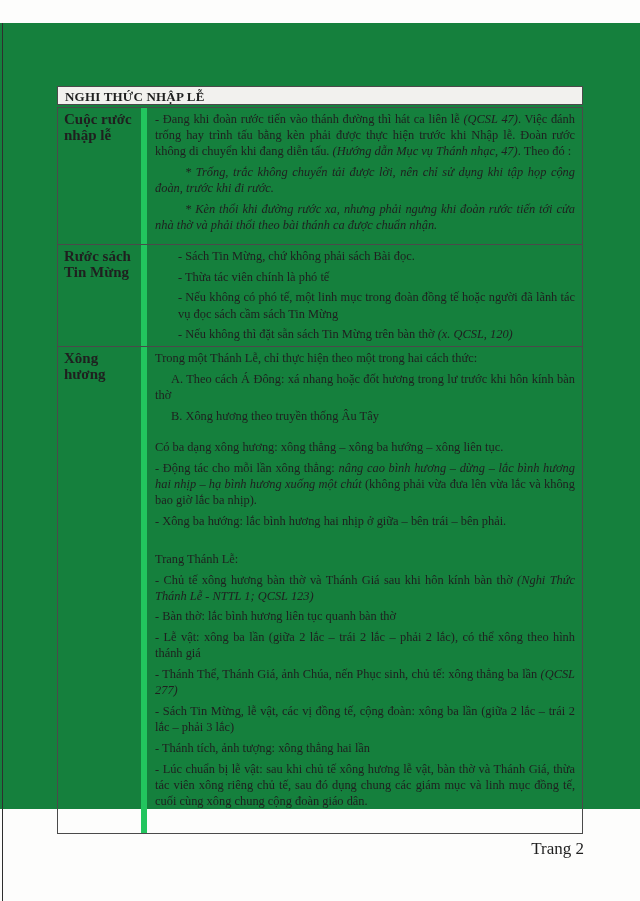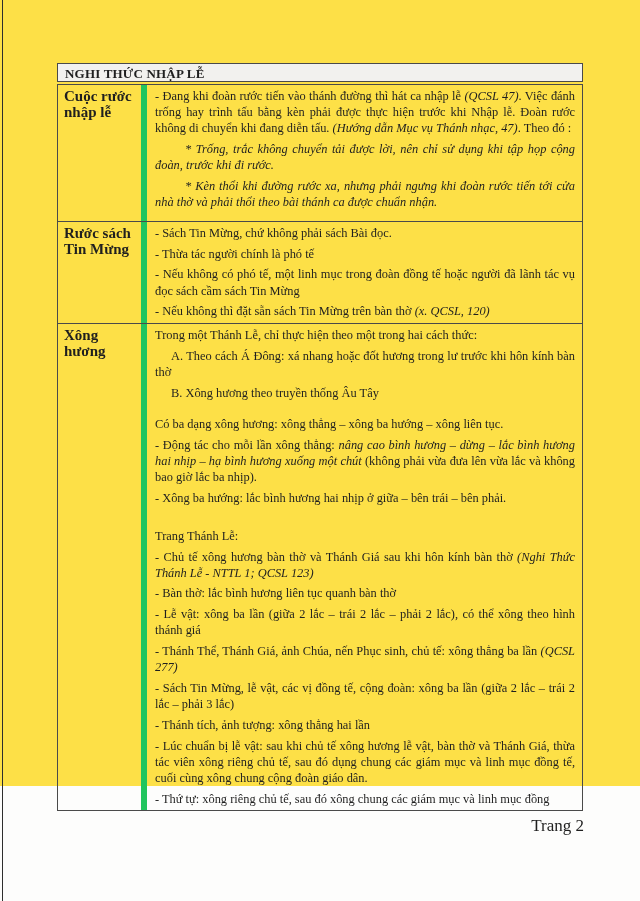--- a/index.html
+++ b/index.html
@@ -6,21 +6,22 @@
   body {
     width: 640px; height: 901px;
     background: #fdfdfc;
     font-family: "Liberation Serif", "DejaVu Serif", serif;
     color: #1f1f1f;
     overflow: hidden;
   }
   .page {
     position: relative;
     width: 640px; height: 786px;
-    background: #fde047;
+    background: #15803d;
+    margin-top: 23px;
   }
   .scan-edge-line {
     position: absolute;
     left: 2px; top: 0;
     width: 1px; height: 901px;
     background: #2e2e2e;
   }
   .doc-table {
     position: absolute;
     left: 57px; top: 63px;
@@ -38,21 +39,21 @@
     letter-spacing: 0.2px;
   }
   .t-body {
     box-sizing: border-box;
     border: 1px solid #4a4a4a;
     margin-top: 2px;
   }
   .t-row { display: flex; box-sizing: border-box; overflow: hidden; }
   .t-row + .t-row { border-top: 1px solid #4a4a4a; }
   .row-0 { height: 136px; }
-  .row-1 { height: 102px; }
+  .row-1 { height: 102px; gap: 23px; }
   .row-2 { height: 487px; }
   .t-label {
     box-sizing: border-box;
     width: 89px;
     flex: 0 0 89px;
     border-right: 6px solid #22c55e;
     padding: 3px 4px 0 6px;
     font-weight: bold;
     font-size: 15px;
     line-height: 16px;
@@ -87,30 +88,30 @@
 
 <div class="page">
   <div class="scan-edge-line"></div>
 
   <div class="doc-table">
     <div class="t-header">NGHI THỨC NHẬP LỄ</div>
     <div class="t-body">
         <div class="t-row row-0">
           <div class="t-label">Cuộc rước nhập lễ</div>
           <div class="t-content">
-            <p class="para"><span>- Đang khi đoàn rước tiến vào thánh đường thì hát ca nhập lễ </span><em>(QCSL 47)</em><span>. Việc đánh trống hay trình tấu bằng kèn phải được thực hiện trước khi Nhập lễ. Đoàn rước không di chuyển khi đang diễn tấu. </span><em>(Hướng dẫn Mục vụ Thánh nhạc, 47)</em><span>. Theo đó :</span></p>
+            <p class="para"><span>- Đang khi đoàn rước tiến vào thánh đường thì hát ca liên lễ </span><em>(QCSL 47)</em><span>. Việc đánh trống hay trình tấu bằng kèn phải được thực hiện trước khi Nhập lễ. Đoàn rước không di chuyển khi đang diễn tấu. </span><em>(Hướng dẫn Mục vụ Thánh nhạc, 47)</em><span>. Theo đó :</span></p>
             <p class="para sub-star"><span>* Trống, trắc không chuyển tải được lời, nên chỉ sử dụng khi tập họp cộng đoàn, trước khi đi rước.</span></p>
             <p class="para sub-star"><span>* Kèn thổi khi đường rước xa, nhưng phải ngưng khi đoàn rước tiến tới cửa nhà thờ và phải thổi theo bài thánh ca được chuẩn nhận.</span></p>
           </div>
         </div>
         <div class="t-row row-1">
           <div class="t-label">Rước sách Tin Mừng</div>
           <div class="t-content">
             <p class="para"><span>- Sách Tin Mừng, chứ không phải sách Bài đọc.</span></p>
-            <p class="para"><span>- Thừa tác người chính là phó tế</span></p>
+            <p class="para"><span>- Thừa tác viên chính là phó tế</span></p>
             <p class="para"><span>- Nếu không có phó tế, một linh mục trong đoàn đồng tế hoặc người đã lãnh tác vụ đọc sách cầm sách Tin Mừng</span></p>
             <p class="para"><span>- Nếu không thì đặt sẵn sách Tin Mừng trên bàn thờ </span><em>(x. QCSL, 120)</em></p>
           </div>
         </div>
         <div class="t-row row-2">
           <div class="t-label">Xông hương</div>
           <div class="t-content">
             <p class="para"><span>Trong một Thánh Lễ, chỉ thực hiện theo một trong hai cách thức:</span></p>
             <p class="para sub-letter"><span>A. Theo cách Á Đông: xá nhang hoặc đốt hương trong lư trước khi hôn kính bàn thờ</span></p>
             <p class="para sub-letter"><span>B. Xông hương theo truyền thống Âu Tây</span></p>
@@ -118,20 +119,19 @@
             <p class="para"><span>- Động tác cho mỗi lần xông thẳng: </span><em>nâng cao bình hương – dừng – lắc bình hương hai nhịp – hạ bình hương xuống một chút</em><span> (không phải vừa đưa lên vừa lắc và không bao giờ lắc ba nhịp).</span></p>
             <p class="para"><span>- Xông ba hướng: lắc bình hương hai nhịp ở giữa – bên trái – bên phải.</span></p>
             <p class="para gap-large"><span>Trang Thánh Lễ:</span></p>
             <p class="para"><span>- Chủ tế xông hương bàn thờ và Thánh Giá sau khi hôn kính bàn thờ </span><em>(Nghi Thức Thánh Lễ - NTTL 1; QCSL 123)</em></p>
             <p class="para"><span>- Bàn thờ: lắc bình hương liên tục quanh bàn thờ</span></p>
             <p class="para"><span>- Lễ vật: xông ba lần (giữa 2 lắc – trái 2 lắc – phải 2 lắc), có thể xông theo hình thánh giá</span></p>
             <p class="para"><span>- Thánh Thể, Thánh Giá, ảnh Chúa, nến Phục sinh, chủ tế: xông thẳng ba lần </span><em>(QCSL 277)</em></p>
             <p class="para"><span>- Sách Tin Mừng, lễ vật, các vị đồng tế, cộng đoàn: xông ba lần (giữa 2 lắc – trái 2 lắc – phải 3 lắc)</span></p>
             <p class="para"><span>- Thánh tích, ảnh tượng: xông thẳng hai lần</span></p>
             <p class="para"><span>- Lúc chuẩn bị lễ vật: sau khi chủ tế xông hương lễ vật, bàn thờ và Thánh Giá, thừa tác viên xông riêng chủ tế, sau đó dụng chung các giám mục và linh mục đồng tế, cuối cùng xông chung cộng đoàn giáo dân.</span></p>
-            <p class="para"><span>- Thứ tự: xông riêng chủ tế, sau đó xông chung các giám mục và linh mục đồng</span></p>
           </div>
         </div>
       </div>
   </div>
 
   <div class="footer">Trang 2</div>
 </div>
 
 </body></html>

